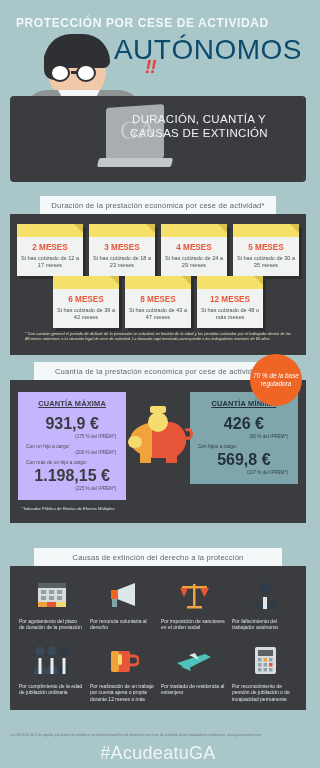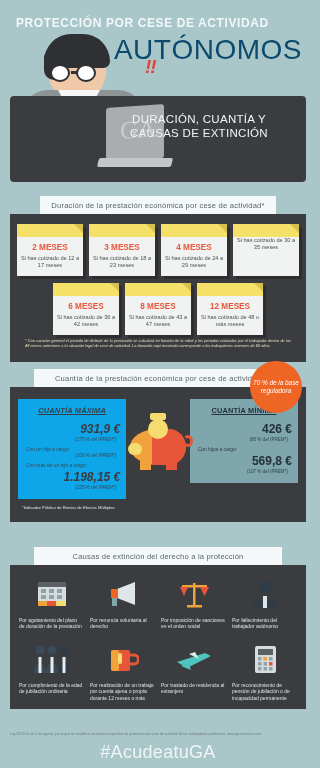--- a/index.html
+++ b/index.html
@@ -70,21 +70,21 @@
     font-size:7.6px; font-weight:normal; padding:5px 0 4px;
     letter-spacing:0.2px;
   }
   .sec-body { background:#3b3c3f; }
 
   .dur-sec { margin-top:6px; padding:0 10px; }
   .dur-head { width:236px; margin:0 auto; }
   .dur-body { padding:10px 7px 8px; }
 
   .card-row { display:flex; justify-content:center; gap:6px; }
-  .card-row.r2 { margin-top:7px; }
+  .card-row.r2 { }
   .note {
     position:relative; width:66px; background:#f1f3f3;
     box-shadow:3px 3px 0 rgba(0,0,0,0.22);
   }
   .note .top { height:13px; background:#f5e06a; }
   .note .fold { position:absolute; right:0; top:0; width:0; height:0;
                 border-left:9px solid transparent; border-top:9px solid #d8c14e; }
   .note .mon { text-align:center; color:#e8563a; font-size:8.2px;
                font-weight:bold; padding:6px 0 3px; }
   .note .desc { text-align:center; color:#4b4f52; font-size:5.6px;
@@ -100,25 +100,25 @@
   .cu-body { padding:12px 8px 8px; position:relative; }
   .badge {
     position:absolute; right:4px; top:-26px; width:52px; height:52px;
     background:#ef6524; border-radius:50%; color:#fff;
     font-size:6.4px; line-height:8px; font-style:italic;
     display:flex; align-items:center; justify-content:center; text-align:center;
     z-index:5;
   }
   .cu-row { display:flex; justify-content:space-between; align-items:flex-start; }
   .box { width:112px; padding:7px 6px 9px; }
-  .box.max { background:#0ea5e9; color:#3b3c3f;font-style:italic; }
+  .box.max { background:#c4b5fd; color:#3b3c3f; }
   .box.min { background:#7fa5ad; color:#24323a; }
   .box h4 { text-align:center; font-size:7.4px; font-weight:bold;
             text-decoration:underline; letter-spacing:0.2px; padding-bottom:5px;}
-  .amt { text-align:right; font-size:12px; font-weight:bold; padding-top:2px; }
+  .amt { text-align:center; font-size:16px; font-weight:bold; padding-top:2px; }
   .pct { text-align:right; font-size:4.6px; padding:1px 4px 0; opacity:0.85; }
   .cap { font-size:4.9px; padding:5px 0 0 2px; opacity:0.9; }
   .pig { width:66px; margin-top:14px; position:relative; height:56px; }
   .pig-body { position:absolute; left:4px; top:16px; width:56px; height:36px;
               background:#f0a23c; border-radius:50%; }
   .pig-red { position:absolute; left:26px; top:16px; width:34px; height:36px;
              background:#e8563a; border-radius:0 50% 50% 0; }
   .pig-ear { position:absolute; left:22px; top:6px; width:20px; height:20px;
              background:#f5dc6e; border-radius:50%; }
   .pig-snout { position:absolute; left:2px; top:30px; width:14px; height:12px;
@@ -207,20 +207,21 @@
           <div class="top">
               <div class="fold"></div>
             </div>
           <div class="mon">4 MESES</div>
           <div class="desc">Si has cotizado de 24 a 29 meses</div>
         </div>
         <div class="note">
           <div class="top">
               <div class="fold"></div>
             </div>
+          <div class="mon">5 MESES</div>
           <div class="desc">Si has cotizado de 30 a 35 meses</div>
         </div>
       </div>
 
       <div class="card-row r2">
         <div class="note">
           <div class="top">
               <div class="fold"></div>
             </div>
           <div class="mon">6 MESES</div>

